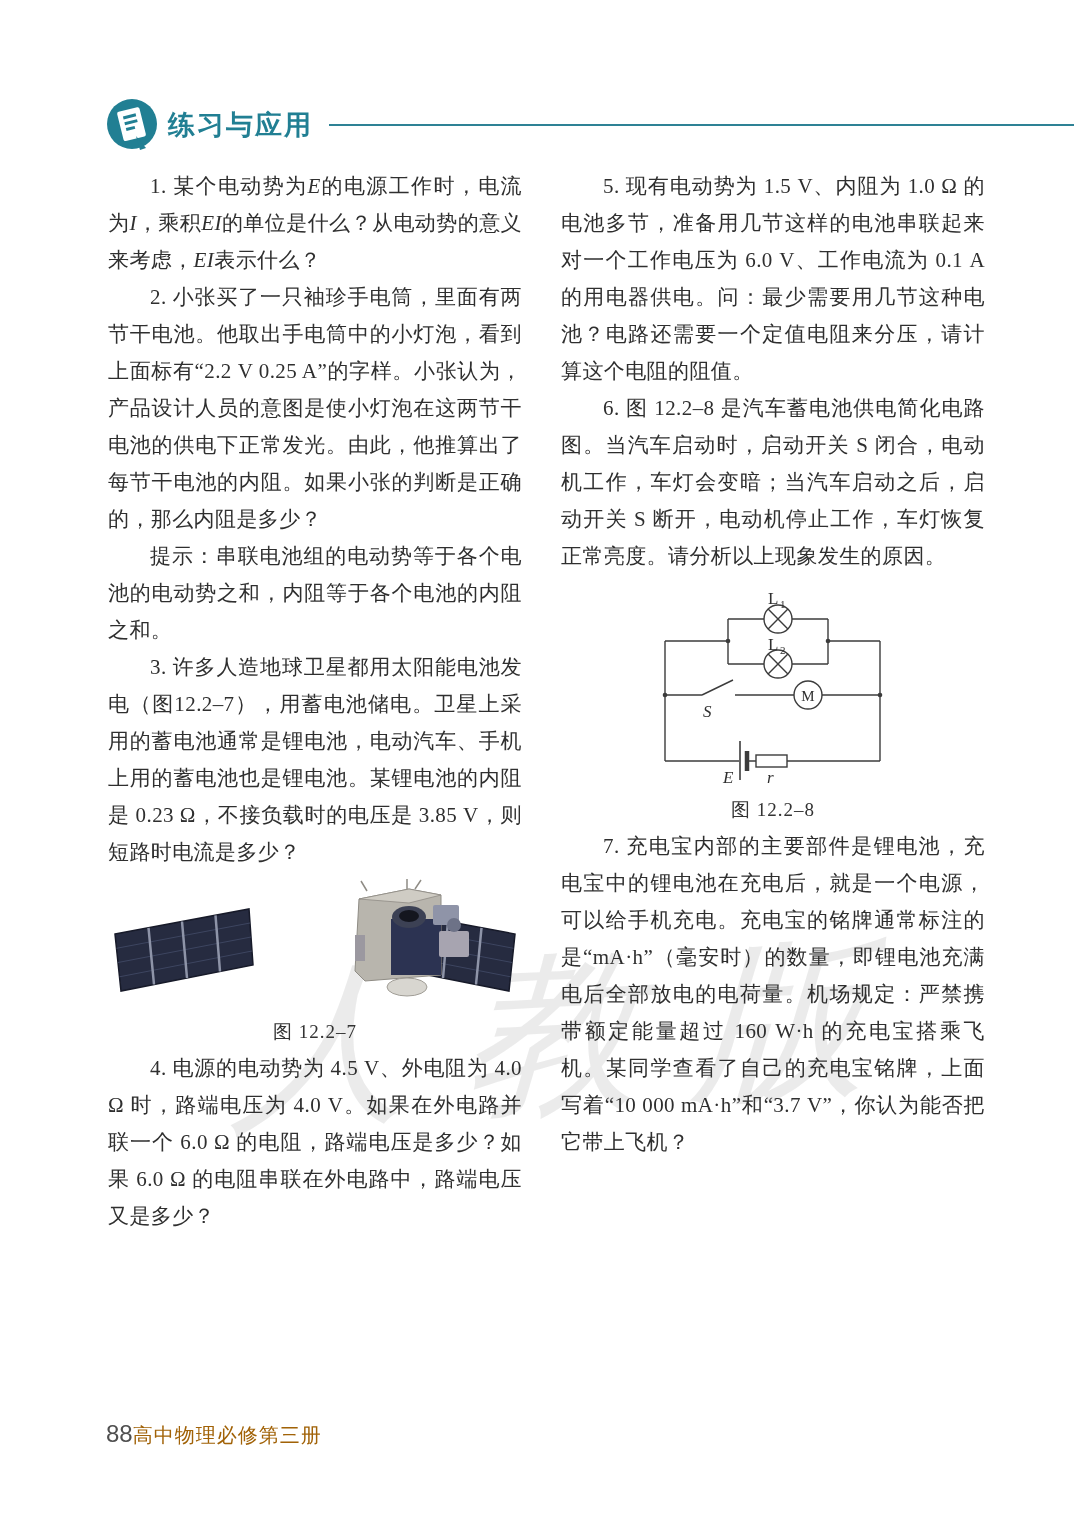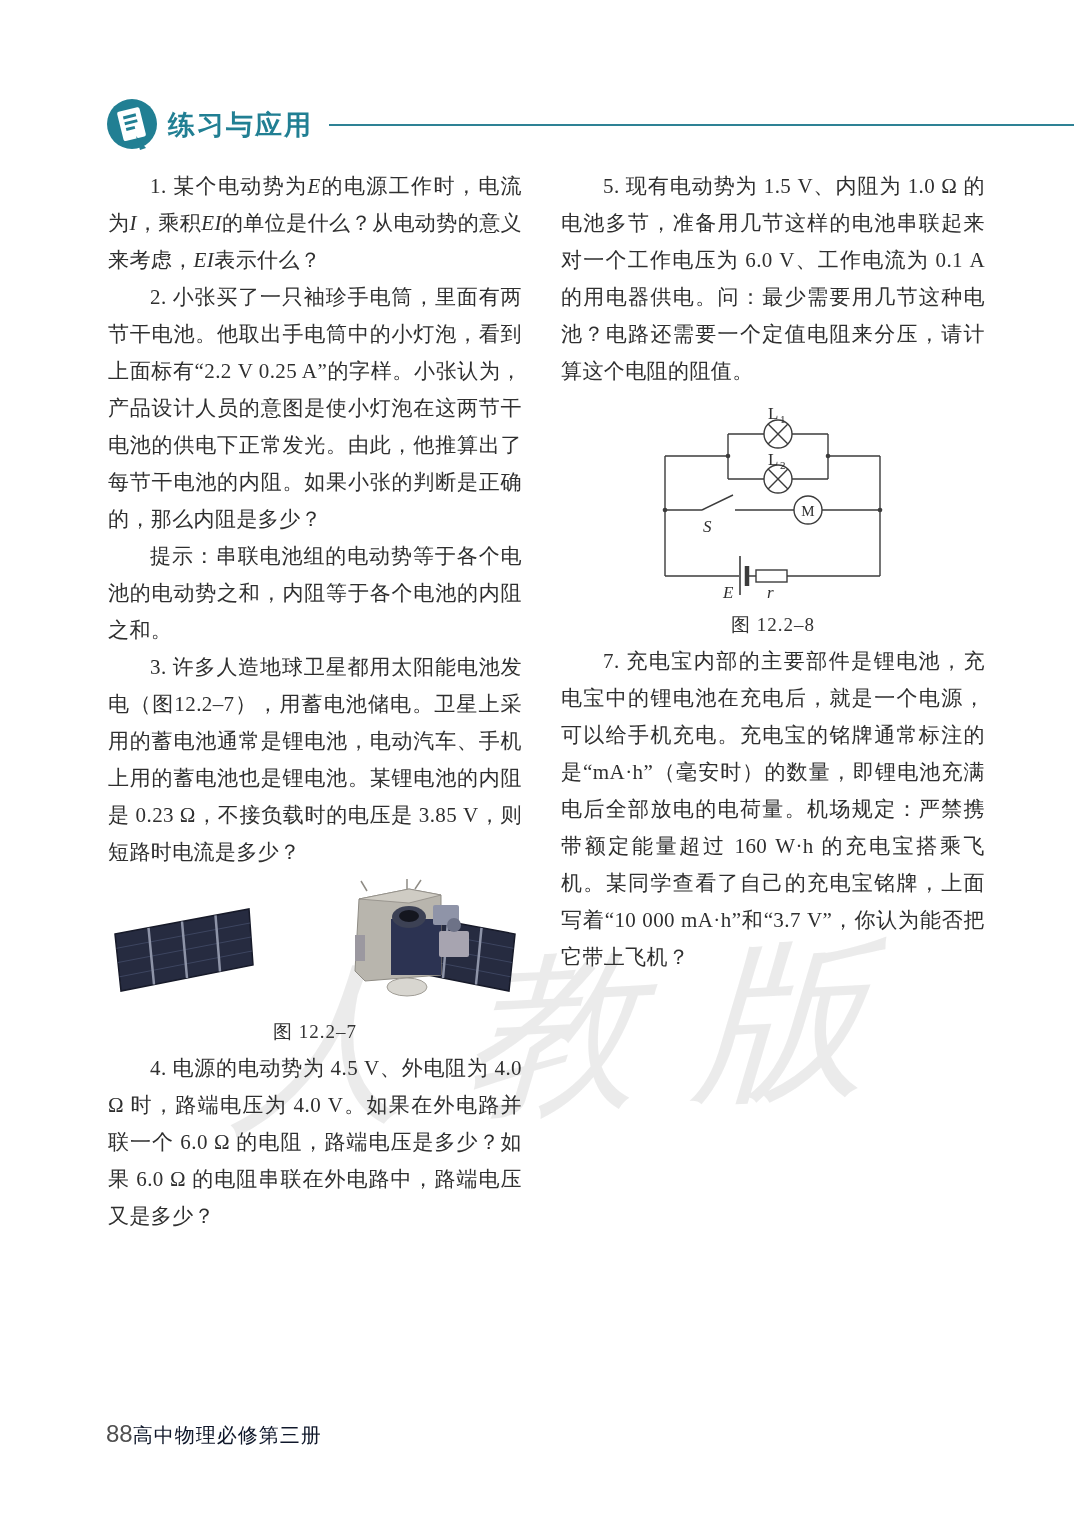--- a/index.html
+++ b/index.html
@@ -21,21 +21,21 @@
   .figure figcaption{font-size:19px;color:#333;margin-top:0;letter-spacing:1px;}
   .circuit-figure{margin-top:14px;}
   .circuit-figure svg{display:block;margin:0 auto;}
   
   .watermark{position:absolute;left:235px;top:915px;z-index:0;white-space:nowrap;
              font-size:175px;font-style:italic;color:#dcdcdc;opacity:0.55;
              letter-spacing:55px;transform:rotate(-3deg) skewX(-6deg);pointer-events:none;}
   
   .footer{position:absolute;left:106px;top:1420px;display:flex;align-items:baseline;z-index:2;}
   .page-number{font-family:"Liberation Sans","DejaVu Sans",sans-serif;font-size:24px;color:#4f4f4f;}
-  .book-title{font-size:20px;color:#0f172a;letter-spacing:1px;}
+  .book-title{font-size:20px;color:#a16207;letter-spacing:1px;}
   svg text{font-family:"Liberation Serif","DejaVu Serif",serif;}
 </style>
 </head>
 <body>
 
 <div class="page">
 
   <div class="header">
     <svg width="52" height="54" viewBox="0 0 52 54">
       <circle cx="26" cy="26" r="25" fill="#217f93"></circle>
@@ -90,20 +90,21 @@
     </figure>
 
     <div>
         <p class="para"><span>4. 电源的电动势为 4.5 V、外电阻为 4.0 Ω 时，路端电压为 4.0 V。如果在外电路并联一个 6.0 Ω 的电阻，路端电压是多少？如果 6.0 Ω 的电阻串联在外电路中，路端电压又是多少？</span></p>
       </div>
   </div>
 
   <div class="col col-right">
     <div>
         <p class="para"><span>5. 现有电动势为 1.5 V、内阻为 1.0 Ω 的电池多节，准备用几节这样的电池串联起来对一个工作电压为 6.0 V、工作电流为 0.1 A 的用电器供电。问：最少需要用几节这种电池？电路还需要一个定值电阻来分压，请计算这个电阻的阻值。</span></p>
+        <p class="para"><span>6. 图 12.2–8 是汽车蓄电池供电简化电路图。当汽车启动时，启动开关 S 闭合，电动机工作，车灯会变暗；当汽车启动之后，启动开关 S 断开，电动机停止工作，车灯恢复正常亮度。请分析以上现象发生的原因。</span></p>
       </div>
 
     <figure class="figure circuit-figure">
       <svg width="240" height="202" viewBox="0 0 240 202" fill="none" stroke="#3c3c3c" stroke-width="1.4">
 
         <path d="M12 52 V172 M227 52 V172"></path>
 
         <g>
           <path d="M12 52 H75 M175 52 H227 M75 30 V75 M175 30 V75"></path>
           <path d="M75 30 H111 M139 30 H175"></path>

